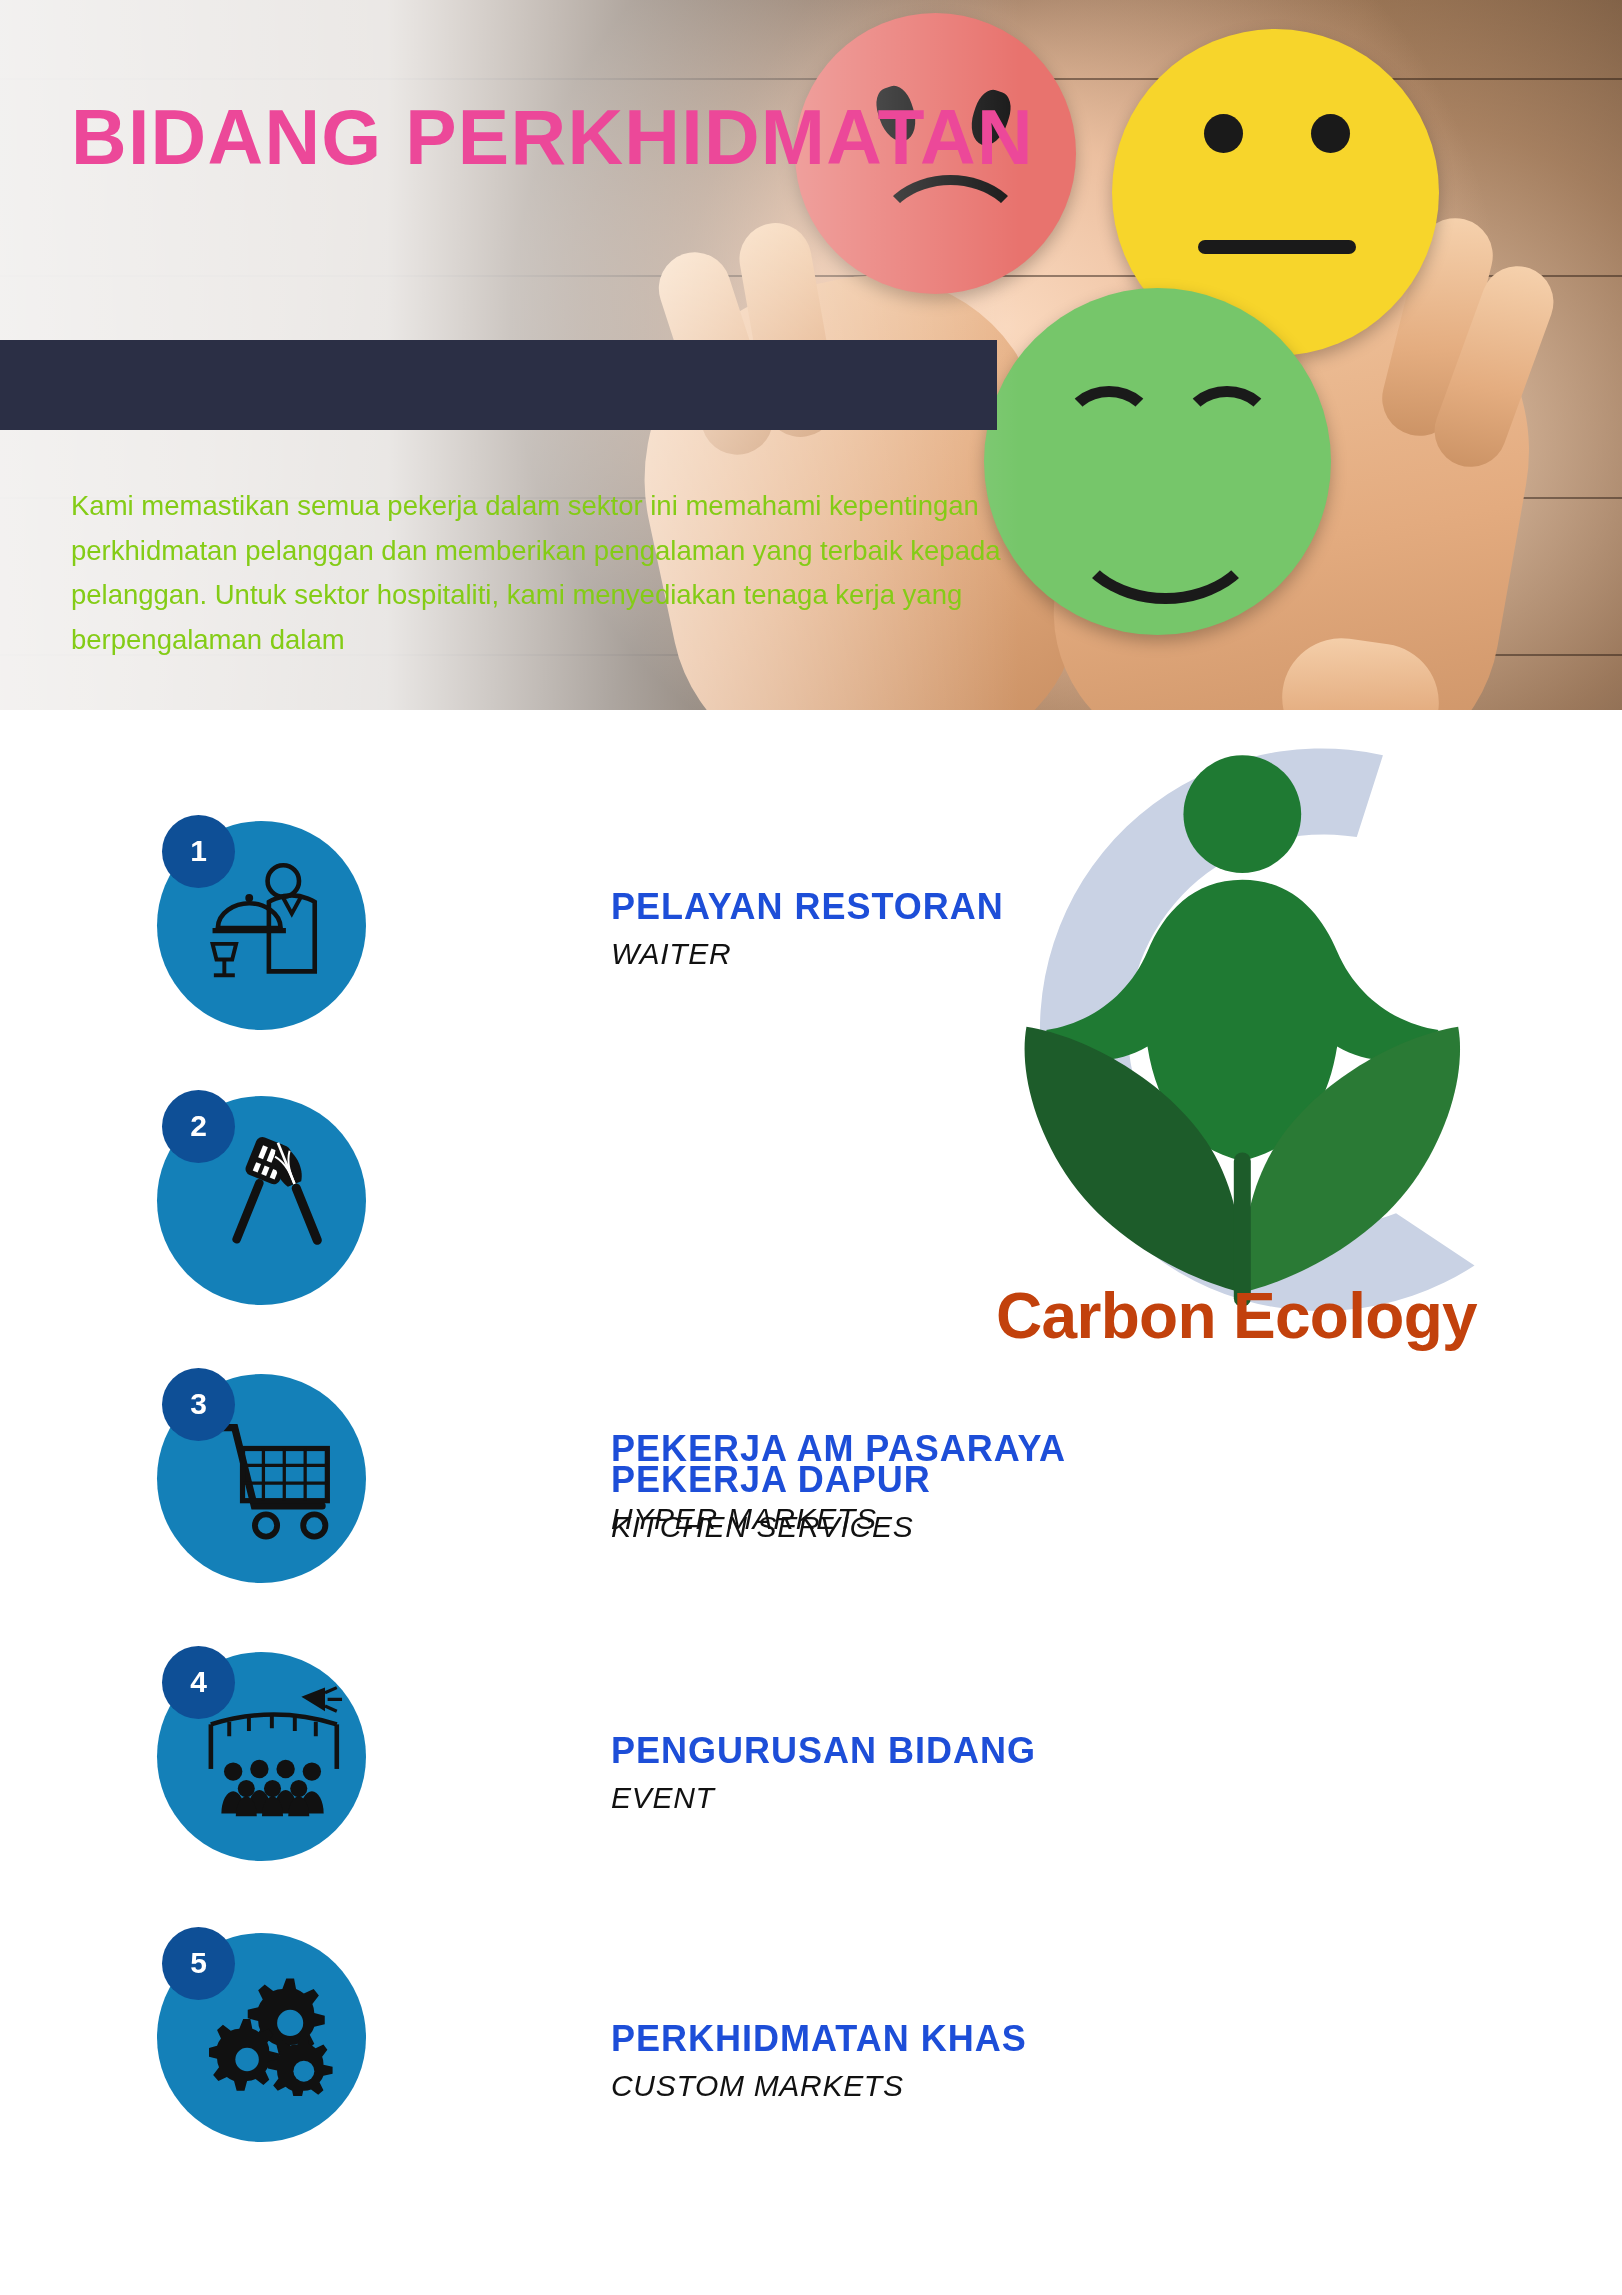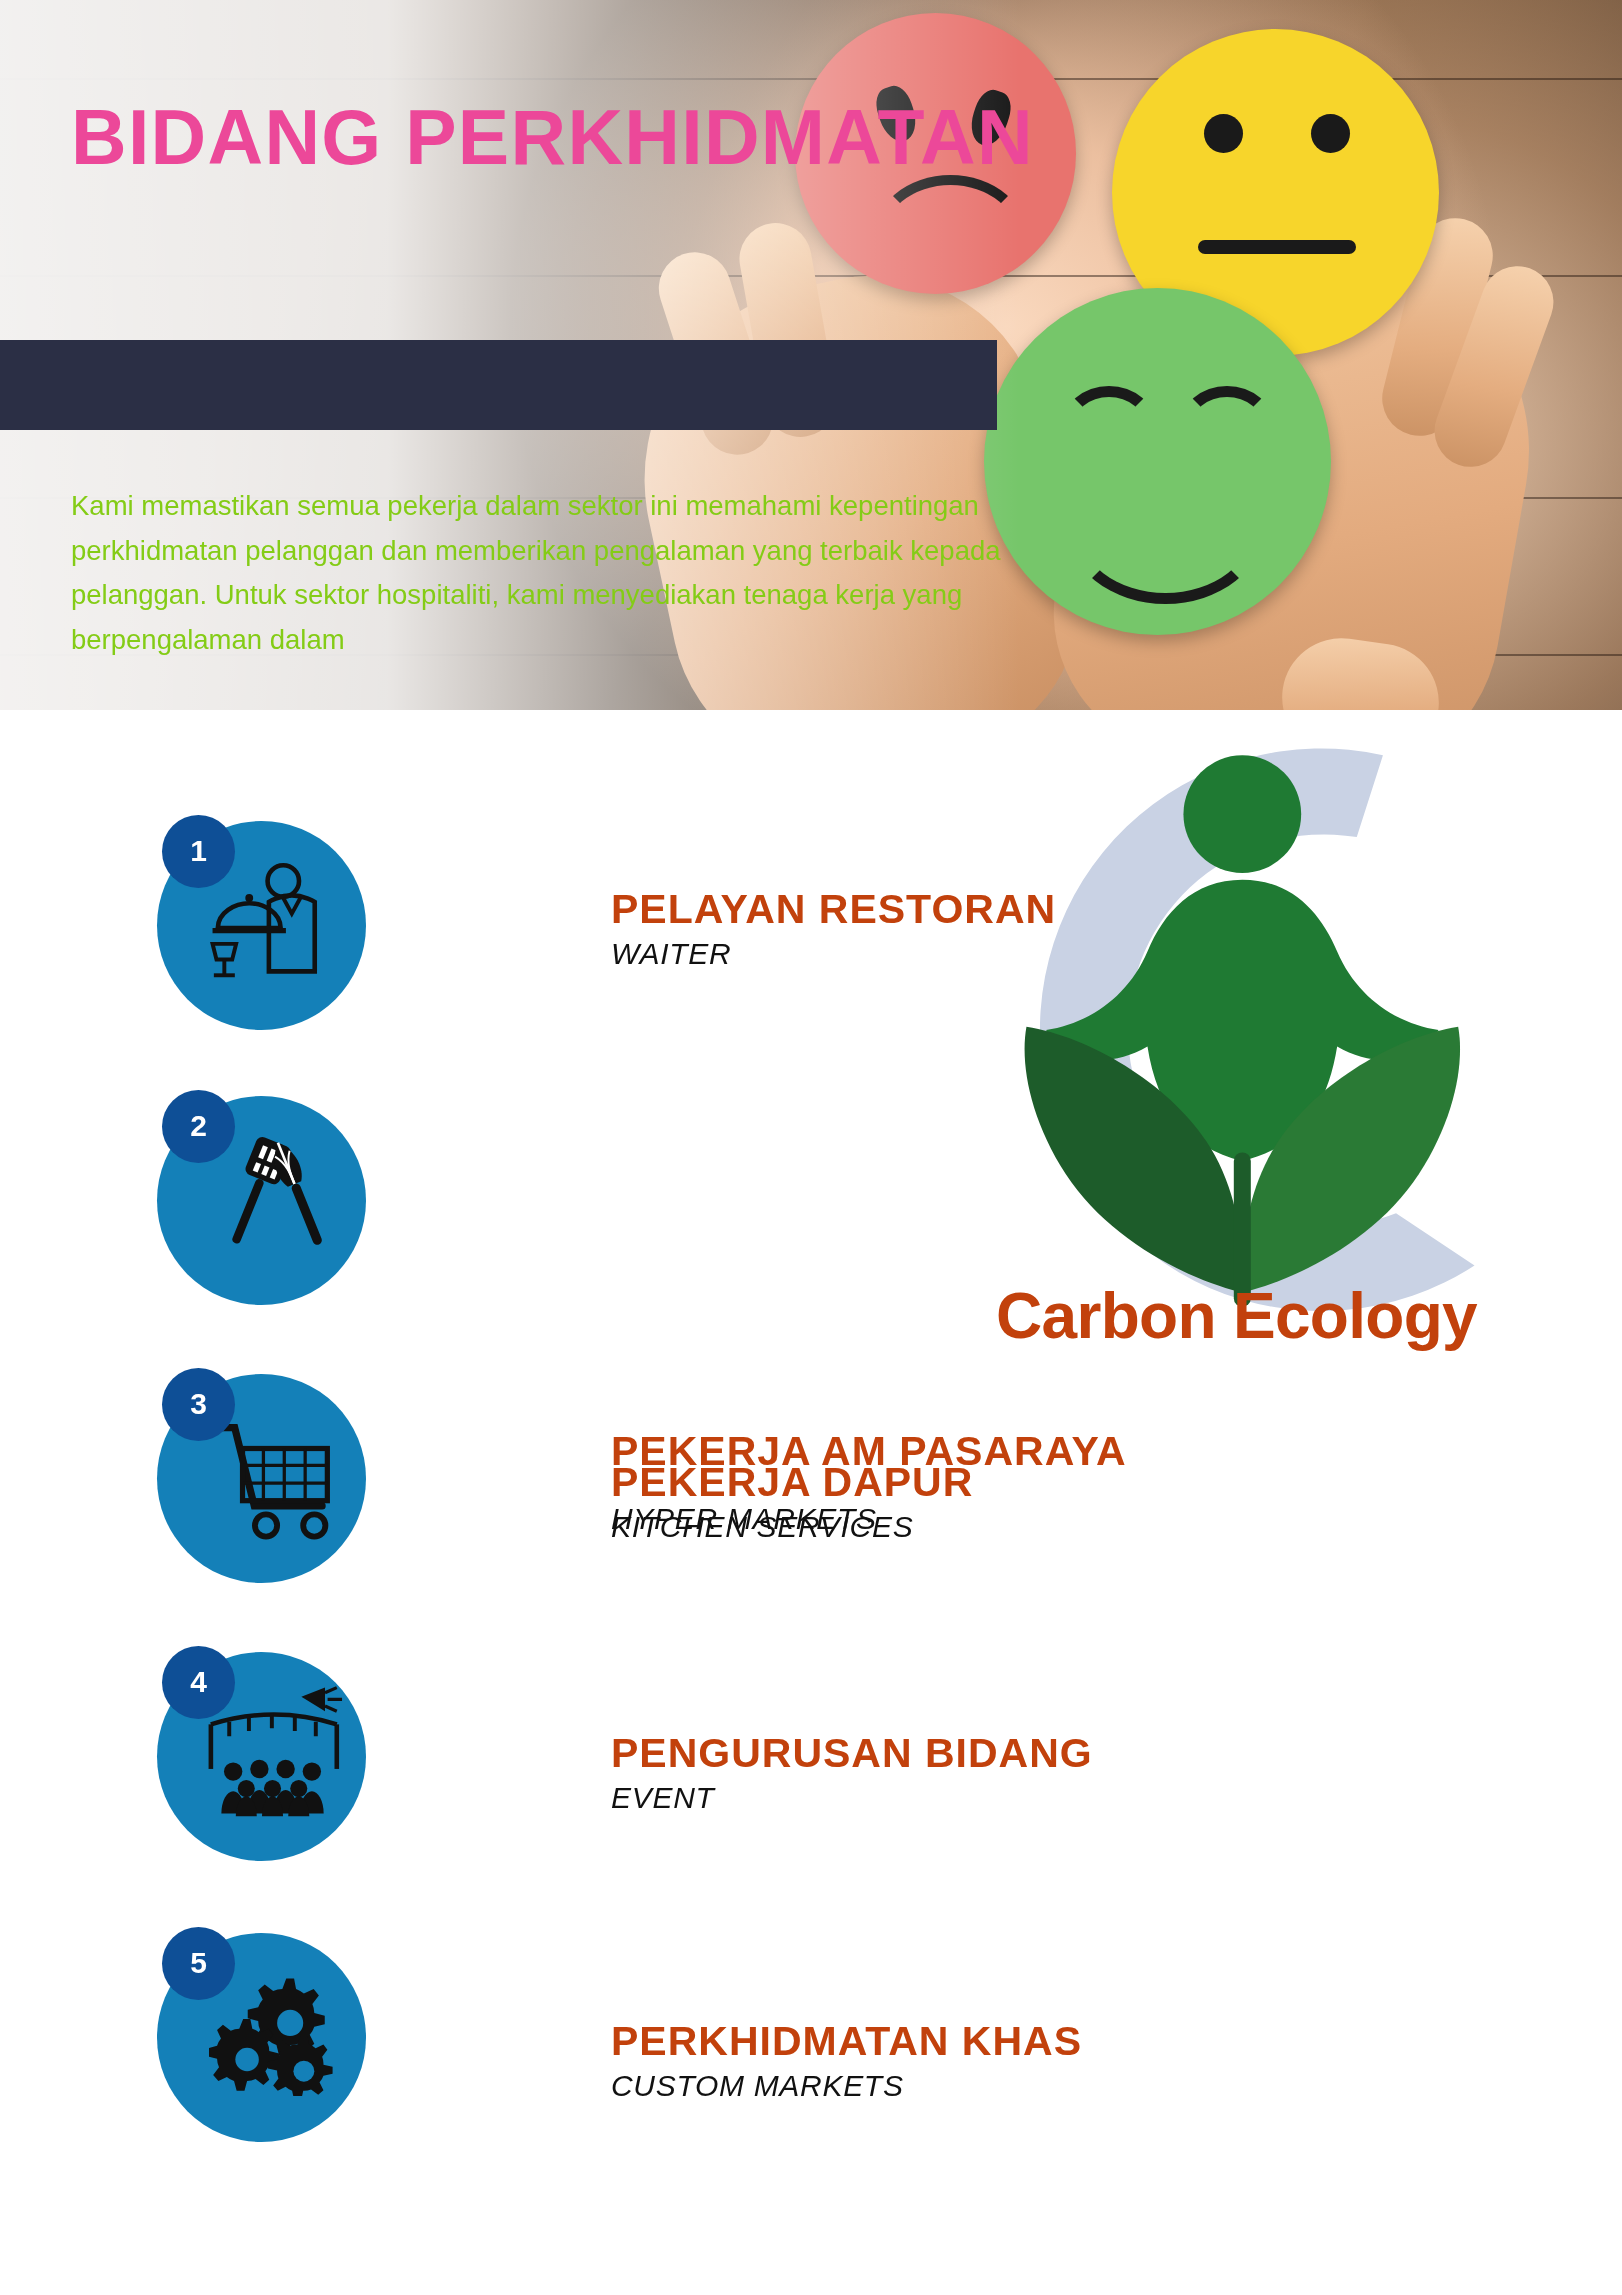--- a/index.html
+++ b/index.html
@@ -173,24 +173,24 @@
     background: #0e4f96;
     color: #ffffff;
     font-size: 30px;
     font-weight: bold;
     display: flex;
     align-items: center;
     justify-content: center;
   }
   .row-title {
     position: absolute;
-    font-size: 41px;
+    font-size: 36px;
     font-weight: bold;
     letter-spacing: 1px;
-    color: #c2410c;
+    color: #1d4ed8;
     white-space: nowrap;
   }
   .row-sub {
     position: absolute;
     font-size: 30px;
     font-style: italic;
     letter-spacing: 0.7px;
     color: #111111;
     white-space: nowrap;
   }

